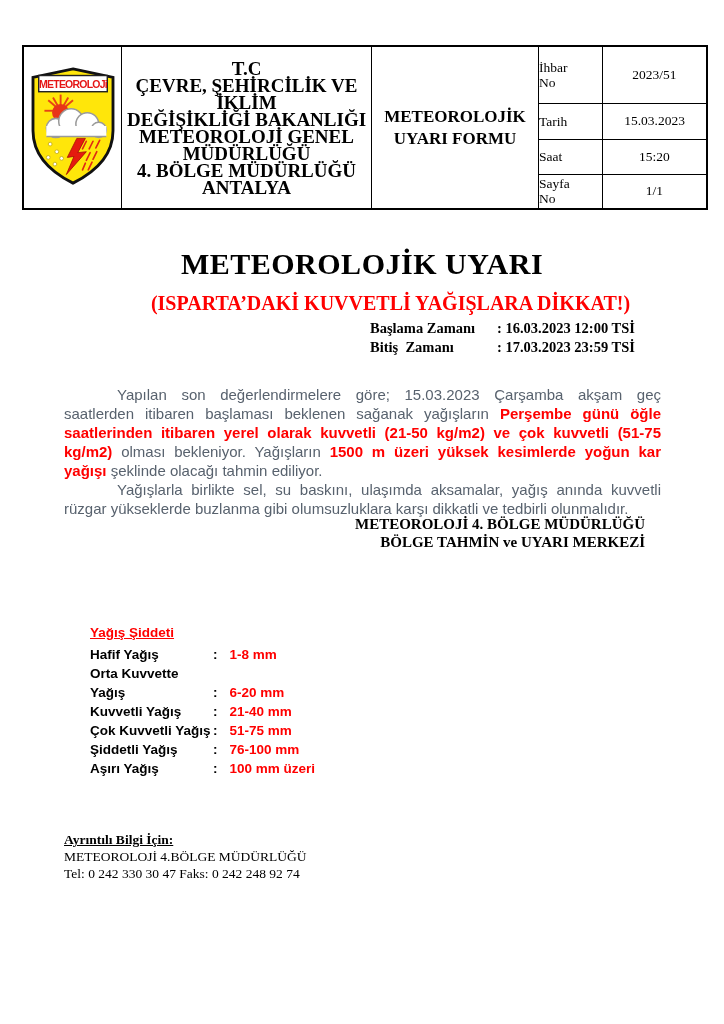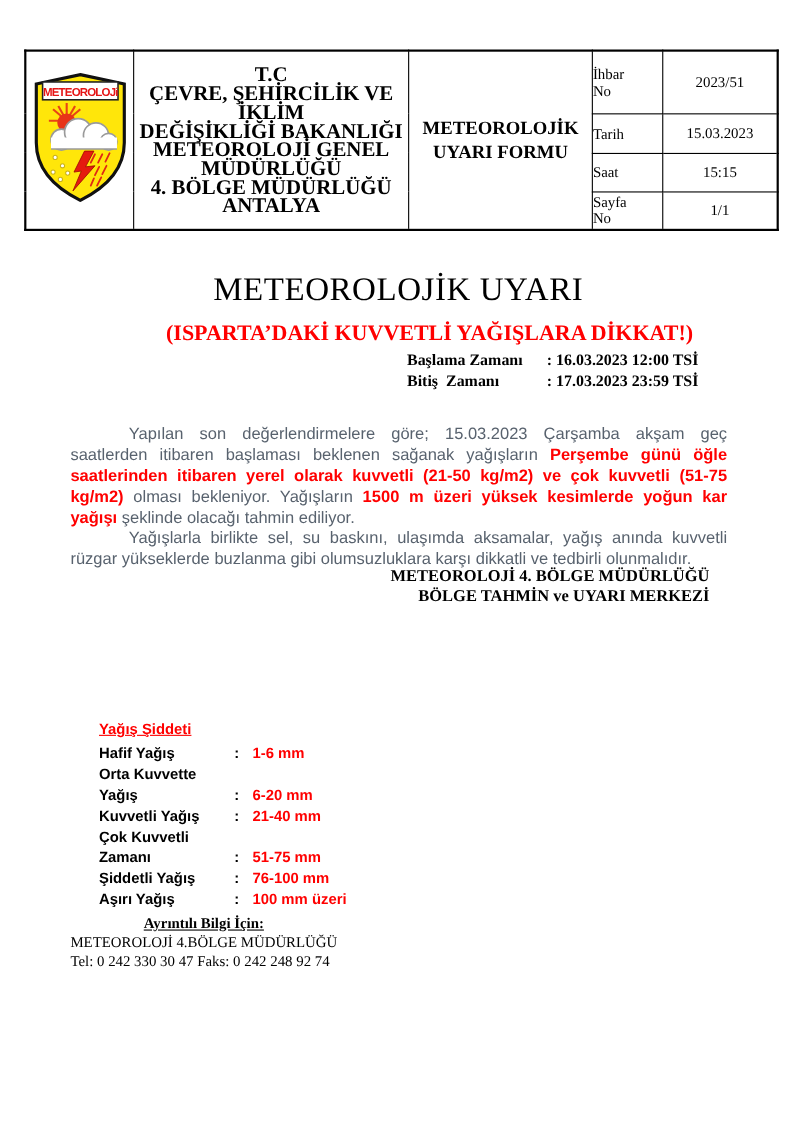--- a/index.html
+++ b/index.html
@@ -18,21 +18,21 @@
   .cell-formtitle{width:166px;text-align:center;font-weight:bold;font-size:17px;line-height:22px;white-space:pre-line;}
   .cell-metalabel{width:63px;font-weight:normal;font-size:13.5px;line-height:15px;padding-left:6px;white-space:pre-line;}
   .cell-metavalue{width:103px;text-align:center;font-size:13.5px;}
   tr.meta-row-0{height:57px;}
   tr.meta-row-1{height:36px;}
   tr.meta-row-2{height:35px;}
   tr.meta-row-3{height:35px;}
   
   .main-title{
     position:absolute;top:247px;left:0;width:724px;text-align:center;
-    font-size:30px;font-weight:normal;letter-spacing:0.5px;margin:0;
+    font-size:30px;font-weight:bold;letter-spacing:0.5px;margin:0;
   }
   .sub-title{
     position:absolute;top:292px;left:0;width:701px;text-align:center;
     font-size:20px;font-weight:bold;color:#FF0000;padding-left:40px;
   }
   
   .times{position:absolute;top:319px;left:370px;font-size:14.5px;font-weight:bold;line-height:19px;}
   .time-label{display:inline-block;width:127px;white-space:pre;}
   
   .body-text{
@@ -42,31 +42,31 @@
   }
   .body-text p{margin:0;text-indent:53px;}
   .seg-red{color:#FF0000;font-weight:bold;}
   
   .signature{
     position:absolute;top:515px;right:79px;text-align:right;
     font-size:15px;font-weight:bold;line-height:18px;white-space:pre-line;
   }
   
   .legend{
-    position:absolute;top:653px;left:90px;
+    position:absolute;top:623px;left:90px;
     font-family:"Liberation Sans",sans-serif;font-size:13.5px;font-weight:bold;
   }
   .legend-title{color:#FF0000;text-decoration:underline;line-height:19px;margin-bottom:3px;}
   .legend-row{display:flex;align-items:flex-end;line-height:19px;}
   .legend-label{display:inline-block;width:123px;white-space:pre-line;color:#000;}
   .legend-colon{color:#000;margin-right:12px;}
   .legend-value{color:#FF0000;}
   
   .contact{position:absolute;top:831px;left:64px;font-size:13.5px;line-height:17px;}
-  .contact-title{font-weight:bold;text-decoration:underline;text-align:center;}
+  .contact-title{font-weight:bold;text-decoration:underline;}
 </style>
 </head>
 <body>
 
 <div class="page">
 
   <table class="header-table">
     <tbody>
         <tr class="meta-row-0">
       <td class="cell-logo" rowspan="4">
@@ -123,21 +123,21 @@
       <td class="cell-metalabel">İhbar
 No</td>
       <td class="cell-metavalue">2023/51</td>
     </tr>
     <tr class="meta-row-1">
       <td class="cell-metalabel">Tarih</td>
       <td class="cell-metavalue">15.03.2023</td>
     </tr>
     <tr class="meta-row-2">
       <td class="cell-metalabel">Saat</td>
-      <td class="cell-metavalue">15:15</td>
+      <td class="cell-metavalue">15:20</td>
     </tr>
     <tr class="meta-row-3">
       <td class="cell-metalabel">Sayfa
 No</td>
       <td class="cell-metavalue">1/1</td>
     </tr>
   </tbody>
     </table>
 
   <h1 class="main-title">METEOROLOJİK UYARI</h1>
@@ -158,35 +158,35 @@
   </div>
 
   <div class="signature">METEOROLOJİ 4. BÖLGE MÜDÜRLÜĞÜ
 BÖLGE TAHMİN ve UYARI MERKEZİ</div>
 
   <div class="legend">
     <div class="legend-title">Yağış Şiddeti</div>
     <div class="legend-row">
       <span class="legend-label">Hafif Yağış</span>
       <span class="legend-colon">:</span>
-      <span class="legend-value">1-6 mm</span>
+      <span class="legend-value">1-8 mm</span>
     </div>
     <div class="legend-row">
       <span class="legend-label">Orta Kuvvette
 Yağış</span>
       <span class="legend-colon">:</span>
       <span class="legend-value">6-20 mm</span>
     </div>
     <div class="legend-row">
       <span class="legend-label">Kuvvetli Yağış</span>
       <span class="legend-colon">:</span>
       <span class="legend-value">21-40 mm</span>
     </div>
     <div class="legend-row">
-      <span class="legend-label">Çok Kuvvetli Zamanı</span>
+      <span class="legend-label">Çok Kuvvetli Yağış</span>
       <span class="legend-colon">:</span>
       <span class="legend-value">51-75 mm</span>
     </div>
     <div class="legend-row">
       <span class="legend-label">Şiddetli Yağış</span>
       <span class="legend-colon">:</span>
       <span class="legend-value">76-100 mm</span>
     </div>
     <div class="legend-row">
       <span class="legend-label">Aşırı Yağış</span>

